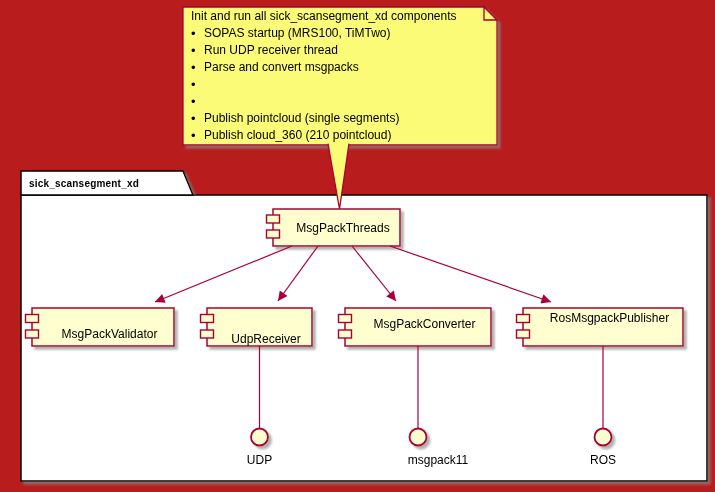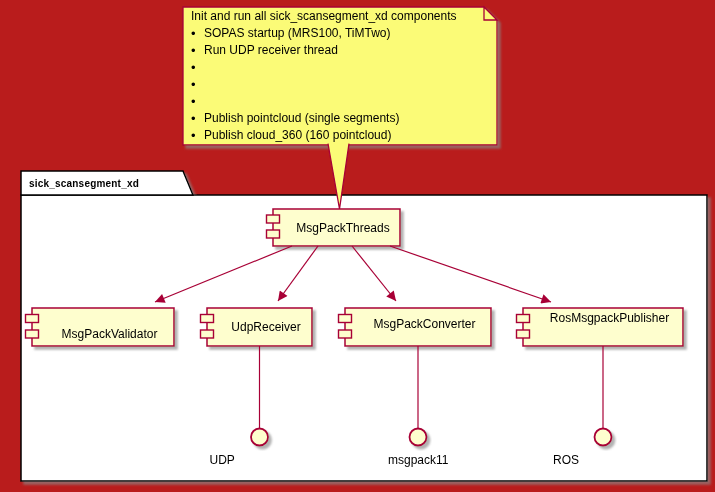--- a/index.html
+++ b/index.html
@@ -29,26 +29,26 @@
     white-space:nowrap;letter-spacing:0.2px;
   }
   
   .comp-label{
     display:flex;align-items:center;justify-content:center;
     font-size:12px;white-space:nowrap;
     padding-left:13px;box-sizing:border-box;
   }
   .lbl-threads  {left:273px;top:209px;width:127px;height:37px;}
   .lbl-validator{left:32px; top:308px;width:142px;height:52px;}
-  .lbl-udp      {left:207px;top:308px;width:105px;height:38px;}
+  .lbl-udp      {left:207px;top:320px;width:105px;height:38px;}
   .lbl-conv     {left:345px;top:308px;width:146px;height:32px;}
   .lbl-rospub   {left:523px;top:308px;width:160px;height:20px;}
   
   .if-label{
-    width:100px;font-size:12px;top:453px;
+    width:100px;text-align:center;font-size:12px;top:453px;
   }
   .if-udp {left:209.5px;}
   .if-msg {left:388px;}
   .if-ros {left:553px;}
 </style>
 </head>
 <body>
 
 <div class="stage">
 
@@ -123,34 +123,35 @@
     <div class="bullet-row">
       <span class="bullet-marker">•</span>
       <span>SOPAS startup (MRS100, TiMTwo)</span>
     </div>
     <div class="bullet-row">
       <span class="bullet-marker">•</span>
       <span>Run UDP receiver thread</span>
     </div>
     <div class="bullet-row">
       <span class="bullet-marker">•</span>
+      <span>Parse and convert msgpacks</span>
     </div>
     <div class="bullet-row">
       <span class="bullet-marker">•</span>
     </div>
     <div class="bullet-row">
       <span class="bullet-marker">•</span>
     </div>
     <div class="bullet-row">
       <span class="bullet-marker">•</span>
       <span>Publish pointcloud (single segments)</span>
     </div>
     <div class="bullet-row">
       <span class="bullet-marker">•</span>
-      <span>Publish cloud_360 (160 pointcloud)</span>
+      <span>Publish cloud_360 (210 pointcloud)</span>
     </div>
   </div>
 
   <div class="txt pkg-title">sick_scansegment_xd</div>
 
   <div class="txt comp-label lbl-threads">MsgPackThreads</div>
   <div class="txt comp-label lbl-validator">MsgPackValidator</div>
   <div class="txt comp-label lbl-udp">UdpReceiver</div>
   <div class="txt comp-label lbl-conv">MsgPackConverter</div>
   <div class="txt comp-label lbl-rospub">RosMsgpackPublisher</div>

